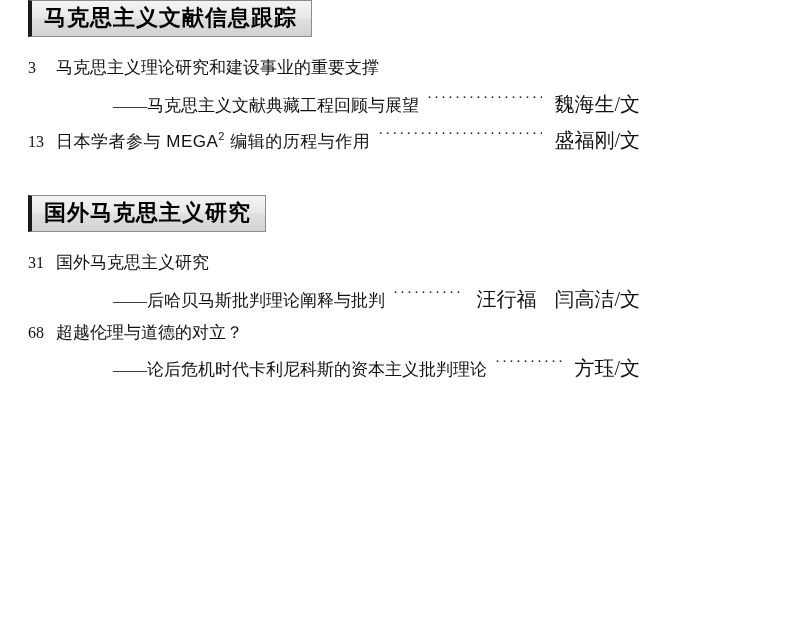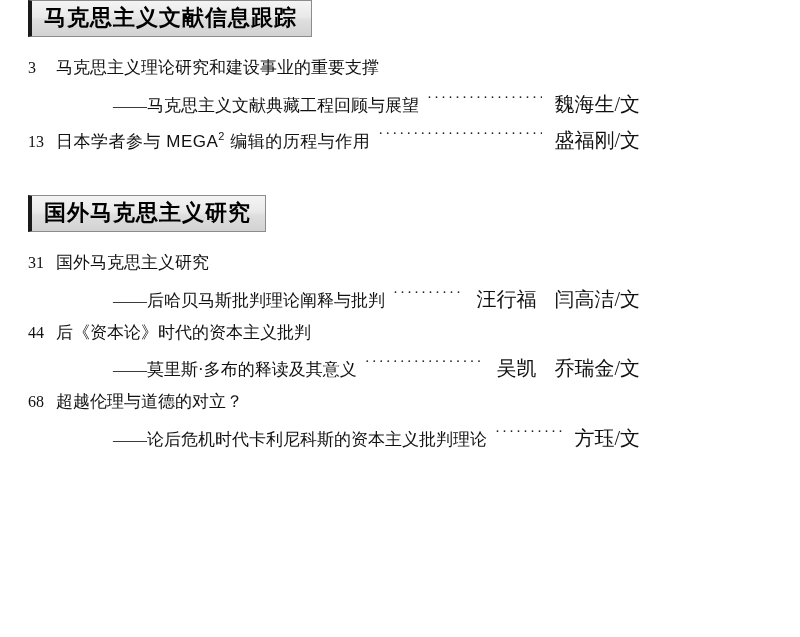--- a/index.html
+++ b/index.html
@@ -175,31 +175,20 @@
         <span class="page-num">31</span>
         <span class="entry-title">国外马克思主义研究</span>
       </div>
       <div class="entry-sub">
         <span class="sub-title">——后哈贝马斯批判理论阐释与批判</span>
         <span class="leader"></span>
         <span class="authors"><span>汪行福</span><span class="sep"></span><span>闫高洁/文</span></span>
       </div>
     </div>
 
-    <div class="entry gap-big">
-      <div class="entry-main">
-        <span class="page-num">44</span>
-        <span class="entry-title">后《资本论》时代的资本主义批判</span>
-      </div>
-      <div class="entry-sub">
-        <span class="sub-title">——莫里斯·多布的释读及其意义</span>
-        <span class="leader"></span>
-        <span class="authors"><span>吴凯</span><span class="sep"></span><span>乔瑞金/文</span></span>
-      </div>
-    </div>
 
     <div class="entry gap-big">
       <div class="entry-main">
         <span class="page-num">68</span>
         <span class="entry-title">超越伦理与道德的对立？</span>
       </div>
       <div class="entry-sub">
         <span class="sub-title">——论后危机时代卡利尼科斯的资本主义批判理论</span>
         <span class="leader"></span>
         <span class="authors">方珏/文</span>

